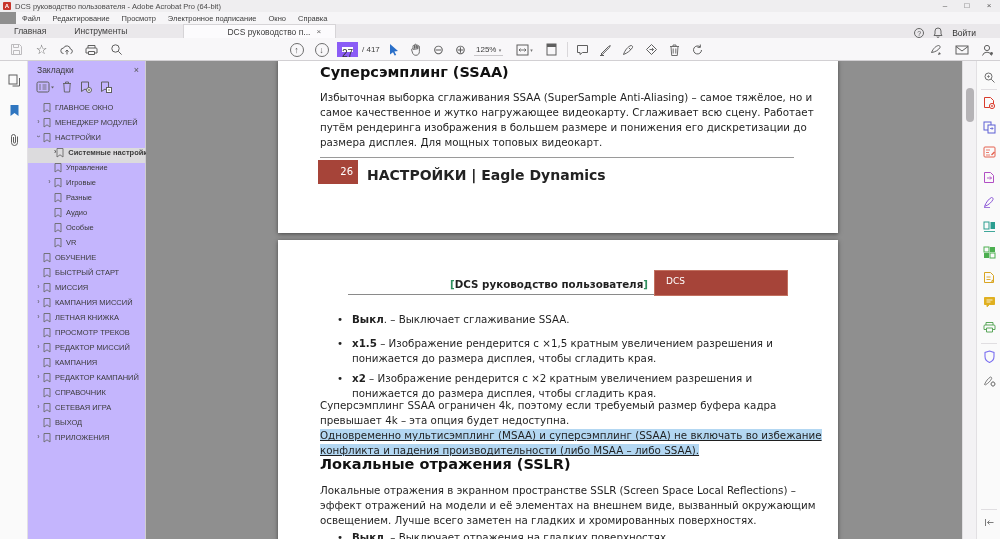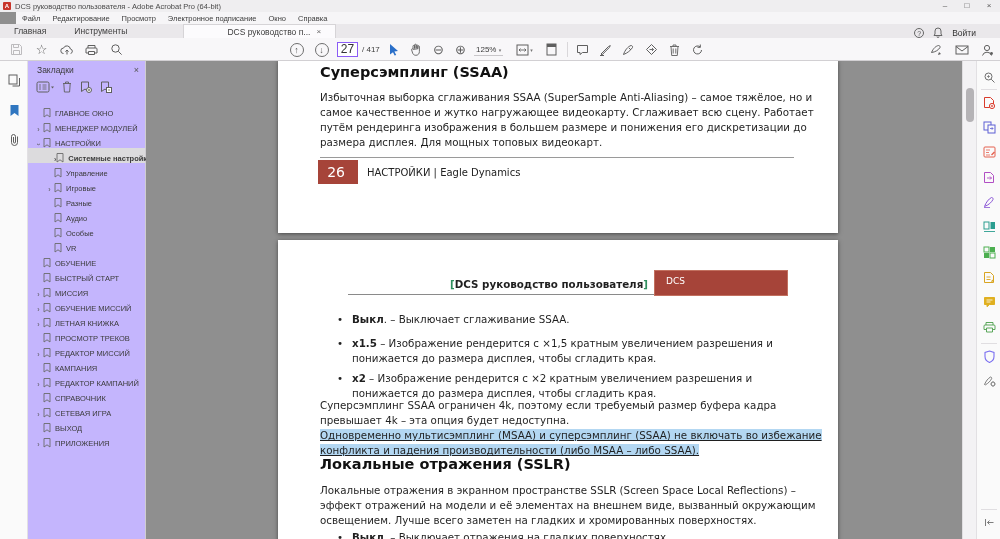--- a/index.html
+++ b/index.html
@@ -18,56 +18,56 @@
   .tab { padding:0 14px; height:14px; line-height:14px; }
   .tab.active { background:#fcfbfd; border:1px solid #d6d4d7; border-bottom:none; display:flex; align-items:center; gap:6px;padding-left:43px; }
   .tab-close { color:#666; font-size:8px; }
   #tabbar-right { margin-left:auto; display:flex; align-items:center; gap:9px; padding-right:24px; }
   .qmark { width:10px; height:10px; border:1px solid #666; border-radius:50%; font-size:7px; text-align:center; line-height:9px; color:#555; }
   #signin { font-size:8.5px; color:#333; }
 
   #toolbar { position:absolute; left:0; top:38px; width:1000px; height:23px; background:#f8f7f9; border-bottom:1px solid #d2d0d3; }
   .tbi { position:absolute; top:3px; width:17px; height:17px; display:flex; align-items:center; justify-content:center; color:#5f5f5f; }
   .circ { width:14px; height:14px; border:1px solid #6e6e6e; border-radius:50%; font-size:9px; line-height:12px; text-align:center; color:#555; }
-  #page-box { position:absolute; left:337px; top:4px; width:21px; height:15px; background:#fff; border:1px solid #8b5cf6; font-size:12px; text-align:center; line-height:13px; color:#333; }
+  #page-box { position:absolute; left:337px; top:4px; width:21px; height:15px; background:#fff; border:5px solid #8b5cf6; font-size:10px; text-align:center; line-height:13px; color:#333; }
   #page-total { position:absolute; left:362px; top:7px; font-size:8px; color:#3c3c3c; }
   #zoom-val { position:absolute; left:474px; top:7px; font-size:8px; color:#3c3c3c; border-bottom:1px solid #c9c7ca; padding:0 2px 1px 2px; }
   .caret { font-size:5px; color:#777; }
   .tb-sep { position:absolute; top:4px; width:1px; height:15px; background:#d9d7da; }
 
   
   #left-strip { position:absolute; left:0; top:61px; width:28px; height:478px; background:#fafafa; border-right:1px solid #e2e0e3; }
   .strip-ic { position:absolute; left:7px; width:14px; height:14px; display:flex; align-items:center; justify-content:center; }
 
   #bm-panel { position:absolute; left:28px; top:61px; width:118px; height:478px; background:#c4b5fd; border-right:1px solid #cfcdd0; }
   #bm-head { display:flex; align-items:center; height:18px; padding:0 6px 0 9px; font-size:8.5px; color:#3c3c3c; }
   #bm-close { margin-left:auto; color:#555; font-size:9px; }
   #bm-tools { display:flex; align-items:center; gap:8px; height:18px; padding-left:8px; }
   #bm-tree { margin-top:6px; }
-  .bm-row { display:flex; align-items:flex-end; height:15px; padding-left:6px; font-size:7.5px; color:#3a3a3a; white-space:nowrap; }
+  .bm-row { display:flex; align-items:flex-start; height:15px; padding-left:6px; font-size:7.5px; color:#3a3a3a; white-space:nowrap; }
   .bm-row .chev { width:9px; font-size:7px; color:#555; text-align:center; }
   .bm-row.lvl1 { padding-left:17px; }
   .bm-row svg { margin-right:4px; flex:none; }
   .bm-row.sel { background:#dcdbdd; font-weight:bold;padding-left:26px; }
   .chev.none::before{ content:""; }
   .chev.collapsed::before{ content:"›"; }
   .chev.expanded::before{ content:"›"; display:inline-block; transform:rotate(90deg); }
 
   #panel-handle { position:absolute; left:146px; top:300px; width:5px; height:12px; color:#5a5a5a; font-size:7px; line-height:12px; }
 
   
   #doc { position:absolute; left:146px; top:61px; width:816px; height:478px; background:#8f8f8f; overflow:hidden; }
   .page { position:absolute; left:132px; width:560px; background:#fff; box-shadow:0 1px 4px rgba(0,0,0,.5); font-family:"DejaVu Sans",sans-serif; color:#1f1f1f; }
   #page26 { top:-1px; height:173px; }
   #page27 { top:179px; height:310px; }
   .h1 { position:absolute; left:42px; font-size:14.5px; font-weight:bold; color:#111; }
   .body-txt { position:absolute; left:42px; font-size:10.3px; line-height:15px; white-space:pre-line; }
   #p26-rule { position:absolute; left:42px; right:44px; top:97px; height:1px; background:#9a9a9a; }
-  #p26-box { position:absolute; left:40px; top:100px; width:40px; height:24px; background:#a64439; color:#fff; font-size:14px; text-align:right; line-height:24px; padding-right:13px; }
-  #p26-footer { position:absolute; left:89px; top:107px; font-size:10px; font-weight:normal; color:#222; }
+  #p26-box { position:absolute; left:40px; top:100px; width:40px; height:24px; background:#a64439; color:#fff; font-size:10px; text-align:right; line-height:24px; padding-right:5px; }
+  #p26-footer { position:absolute; left:89px; top:107px; font-size:14px; font-weight:bold; color:#222; }
 
   #p27-hdr-line { position:absolute; left:70px; top:54px; width:306px; height:1px; background:#8a8a8a; }
   #p27-hdr-text { position:absolute; right:190px; top:38px; font-size:10.3px; font-weight:bold; white-space:nowrap; }
   .bracket { color:#2f8f5f; font-weight:bold; }
   #p27-box { position:absolute; left:376px; top:30px; width:134px; height:26px; background:#a64439; border:1px solid #c2705f; color:#fff; font-size:9px; padding:5px 0 0 11px; }
   .bullet { position:absolute; left:74px; font-size:10.3px; line-height:15px; white-space:pre-line; }
   .bullet::before { content:"•"; position:absolute; left:-15px; }
   .bterm { font-weight:bold; }
   .hl { background:#b3d7f2; text-decoration:underline; }
   #p27-h2 { top:216px; }
@@ -367,21 +367,21 @@
         <svg width="8" height="10">
           <path d="M1 .5h6v8.5L4 6.8 1 9z" fill="none" stroke="#6b6b6b" stroke-width=".9"></path>
         </svg>
         <span class="label">МИССИЯ</span>
       </div>
       <div class="bm-row lvl0">
         <span class="chev collapsed"></span>
         <svg width="8" height="10">
           <path d="M1 .5h6v8.5L4 6.8 1 9z" fill="none" stroke="#6b6b6b" stroke-width=".9"></path>
         </svg>
-        <span class="label">ОБУЧЕНИЕ МИССИЙ</span>
+        <span class="label">КАМПАНИЯ МИССИЙ</span>
       </div>
       <div class="bm-row lvl0">
         <span class="chev collapsed"></span>
         <svg width="8" height="10">
           <path d="M1 .5h6v8.5L4 6.8 1 9z" fill="none" stroke="#6b6b6b" stroke-width=".9"></path>
         </svg>
         <span class="label">ЛЕТНАЯ КНИЖКА</span>
       </div>
       <div class="bm-row lvl0">
         <span class="chev none"></span>

